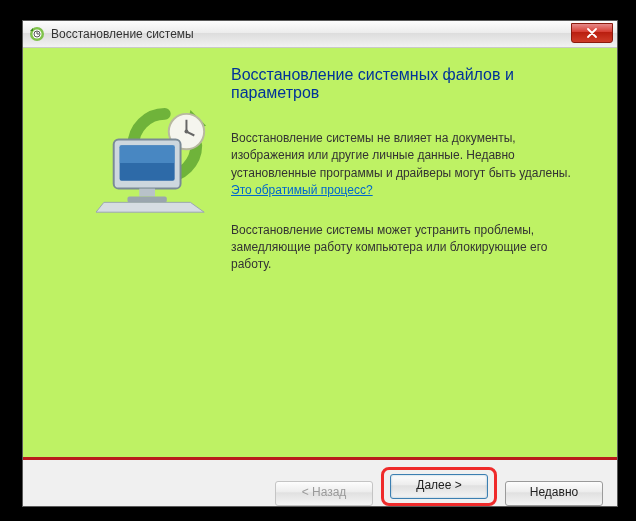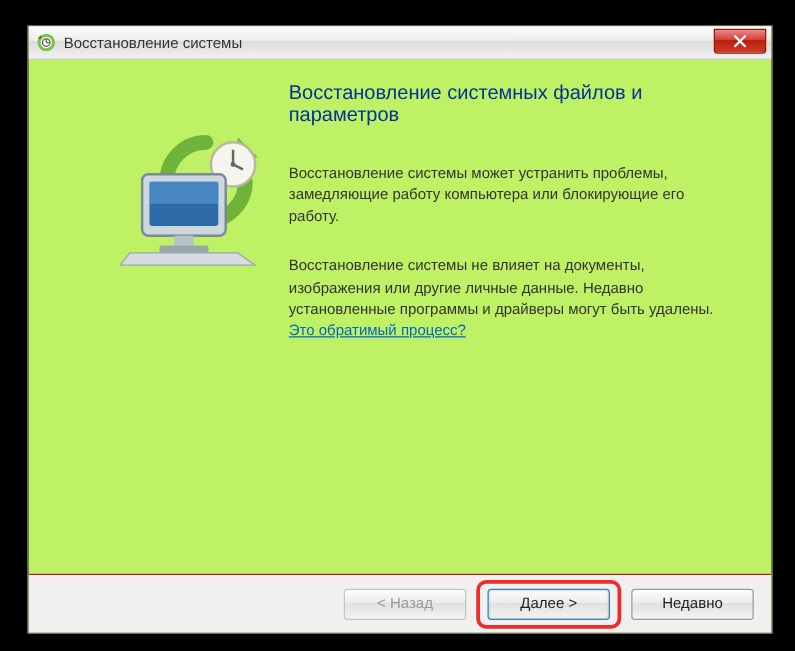--- a/index.html
+++ b/index.html
@@ -92,24 +92,24 @@
     margin: 0 0 22px 0;
   }
   .link {
     color: #0066cc;
     text-decoration: underline;
     cursor: pointer;
   }
 
   .footer {
     height: 46px;
-    border-top: 1px solid #b91c1c;
+    border-top: 3px solid #b91c1c;
     background: #f0f0f0;
     display: flex;
-    align-items: center;
+    align-items: flex-end;
     justify-content: flex-end;
     padding: 0 14px;
     gap: 8px;
   }
   .btn {
     min-width: 76px;
     height: 23px;
     background: linear-gradient(to bottom, #fdfdfd 0%, #ececec 45%, #e0e0e0 46%, #f4f4f4 100%);
     border: 1px solid #9a9a9a;
     border-radius: 3px;
@@ -179,24 +179,24 @@
           <rect x="44" y="84" width="16" height="8" fill="#b8c2c9"></rect>
           <rect x="32" y="92" width="40" height="6" rx="2" fill="#9aa6ae"></rect>
 
           <polygon points="8,98 96,98 110,108 0,108" fill="#d6dde2" stroke="#9aa6ae" stroke-width="1"></polygon>
         </svg>
       </span>
     </div>
 
     <div class="right-col">
       <h1 class="heading">Восстановление системных файлов и параметров</h1>
-      <p class="para">Восстановление системы может устранить проблемы, замедляющие работу компьютера или блокирующие его работу.</p>
       <p class="para">
         <span>Восстановление системы не влияет на документы, изображения или другие личные данные. Недавно установленные программы и драйверы могут быть удалены. </span><a class="link">Это обратимый процесс?</a>
       </p>
+      <p class="para">Восстановление системы может устранить проблемы, замедляющие работу компьютера или блокирующие его работу.</p>
     </div>
   </div>
 
   <div class="footer">
     <div class="btn disabled">&lt; Назад</div>
     <span class="highlight-wrap">
       <div class="btn primary">Далее &gt;</div>
     </span>
     <div class="btn">Недавно</div>
   </div>

